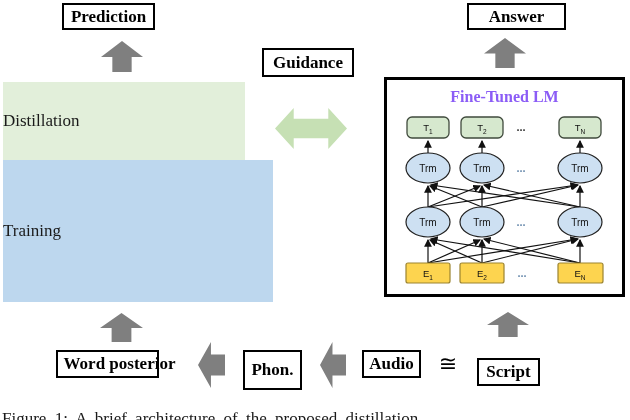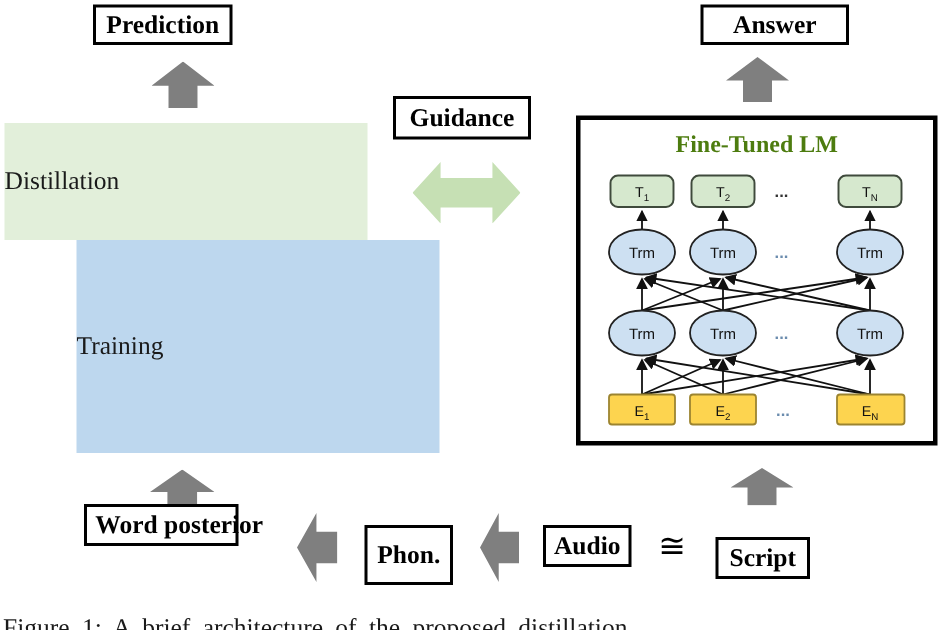--- a/index.html
+++ b/index.html
@@ -27,21 +27,21 @@
   }
   .dblarrow{
     background:#c6e0b4;
     clip-path:polygon(0 50%,26% 0,26% 26%,74% 26%,74% 0,100% 50%,74% 100%,74% 74%,26% 74%,26% 100%);
   }
   .lmbox{
     border:3px solid #000;background:#fff;
   }
   .lmtitle{
     position:absolute;left:0;top:8px;width:100%;text-align:center;
-    font-weight:bold;font-size:16px;color:#4d7c0f;
+    font-weight:bold;font-size:16px;color:#8b5cf6;
   }
   .approx{
     font-size:22px;color:#000;display:flex;align-items:center;justify-content:center;
   }
   .caption{
     font-size:17px;color:#1a1a1a;white-space:nowrap;word-spacing:4px;
   }
   svg text{font-family:"Liberation Sans", sans-serif;}
   .nodelabel{font-size:9.5px;fill:#111;}
   .sub{font-size:6.5px;}
@@ -54,25 +54,25 @@
 
 <div class="abox labelbox" style="left:62px;top:3px;width:93px;height:27px;">Prediction</div>
 <div class="abox labelbox" style="left:467px;top:3px;width:99px;height:27px;">Answer</div>
 
 <div class="abox uparrow" style="left:101px;top:41px;width:42px;height:31px;"></div>
 <div class="abox uparrow" style="left:484px;top:38px;width:42px;height:30px;"></div>
 
 <div class="abox bigzone" style="left:3px;top:82px;width:242px;height:78px;background:#e2efda;">
   <span>Distillation</span>
 </div>
-<div class="abox bigzone" style="left:3px;top:160px;width:242px;height:142px;background:#bdd7ee;margin-left:48px;">
+<div class="abox bigzone" style="left:3px;top:160px;width:270px;height:142px;background:#bdd7ee;">
   <span>Training</span>
 </div>
 
-<div class="abox labelbox" style="left:262px;top:64px;width:92px;height:29px;">Guidance</div>
+<div class="abox labelbox" style="left:262px;top:48px;width:92px;height:29px;">Guidance</div>
 <div class="abox dblarrow" style="left:275px;top:108px;width:72px;height:41px;"></div>
 
 <div class="abox lmbox" style="left:384px;top:77px;width:241px;height:220px;">
   <div class="lmtitle">Fine-Tuned LM</div>
   <svg width="235" height="214" viewBox="0 0 235 214" style="position:absolute;left:0;top:0;">
     <defs>
       <marker id="ah" viewBox="0 0 10 10" refX="8.5" refY="5" markerWidth="6.5" markerHeight="6.5" orient="auto-start-reverse">
         <path d="M0,0 L10,5 L0,10 z" fill="#111"></path>
       </marker>
     </defs>
@@ -145,21 +145,21 @@
       <text x="95" y="197" text-anchor="middle" class="nodelabel"><tspan>E</tspan><tspan class="sub" dy="3">2</tspan></text>
       <text x="193" y="197" text-anchor="middle" class="nodelabel"><tspan>E</tspan><tspan class="sub" dy="3">N</tspan></text>
       <text x="135" y="197" text-anchor="middle" class="dots-blue">...</text>
     </g>
   </svg>
 </div>
 
 <div class="abox uparrow" style="left:100px;top:313px;width:43px;height:29px;"></div>
 <div class="abox uparrow" style="left:487px;top:312px;width:42px;height:25px;"></div>
 
-<div class="abox labelbox" style="left:56px;top:336px;width:103px;height:28px;padding-left:24px;">Word posterior</div>
+<div class="abox labelbox" style="left:56px;top:350px;width:103px;height:28px;padding-left:24px;">Word posterior</div>
 <div class="abox leftarrow" style="left:198px;top:342px;width:27px;height:46px;"></div>
 <div class="abox labelbox" style="left:243px;top:350px;width:59px;height:40px;">Phon.</div>
 <div class="abox leftarrow" style="left:320px;top:342px;width:26px;height:46px;"></div>
 <div class="abox labelbox" style="left:362px;top:350px;width:59px;height:28px;">Audio</div>
 <div class="abox approx" style="left:432px;top:350px;width:32px;height:28px;">≅</div>
 <div class="abox labelbox" style="left:477px;top:358px;width:63px;height:28px;">Script</div>
 
 <div class="abox caption" style="left:2px;top:409px;width:626px;">Figure 1: A brief architecture of the proposed distillation</div>
 
 </body></html>

